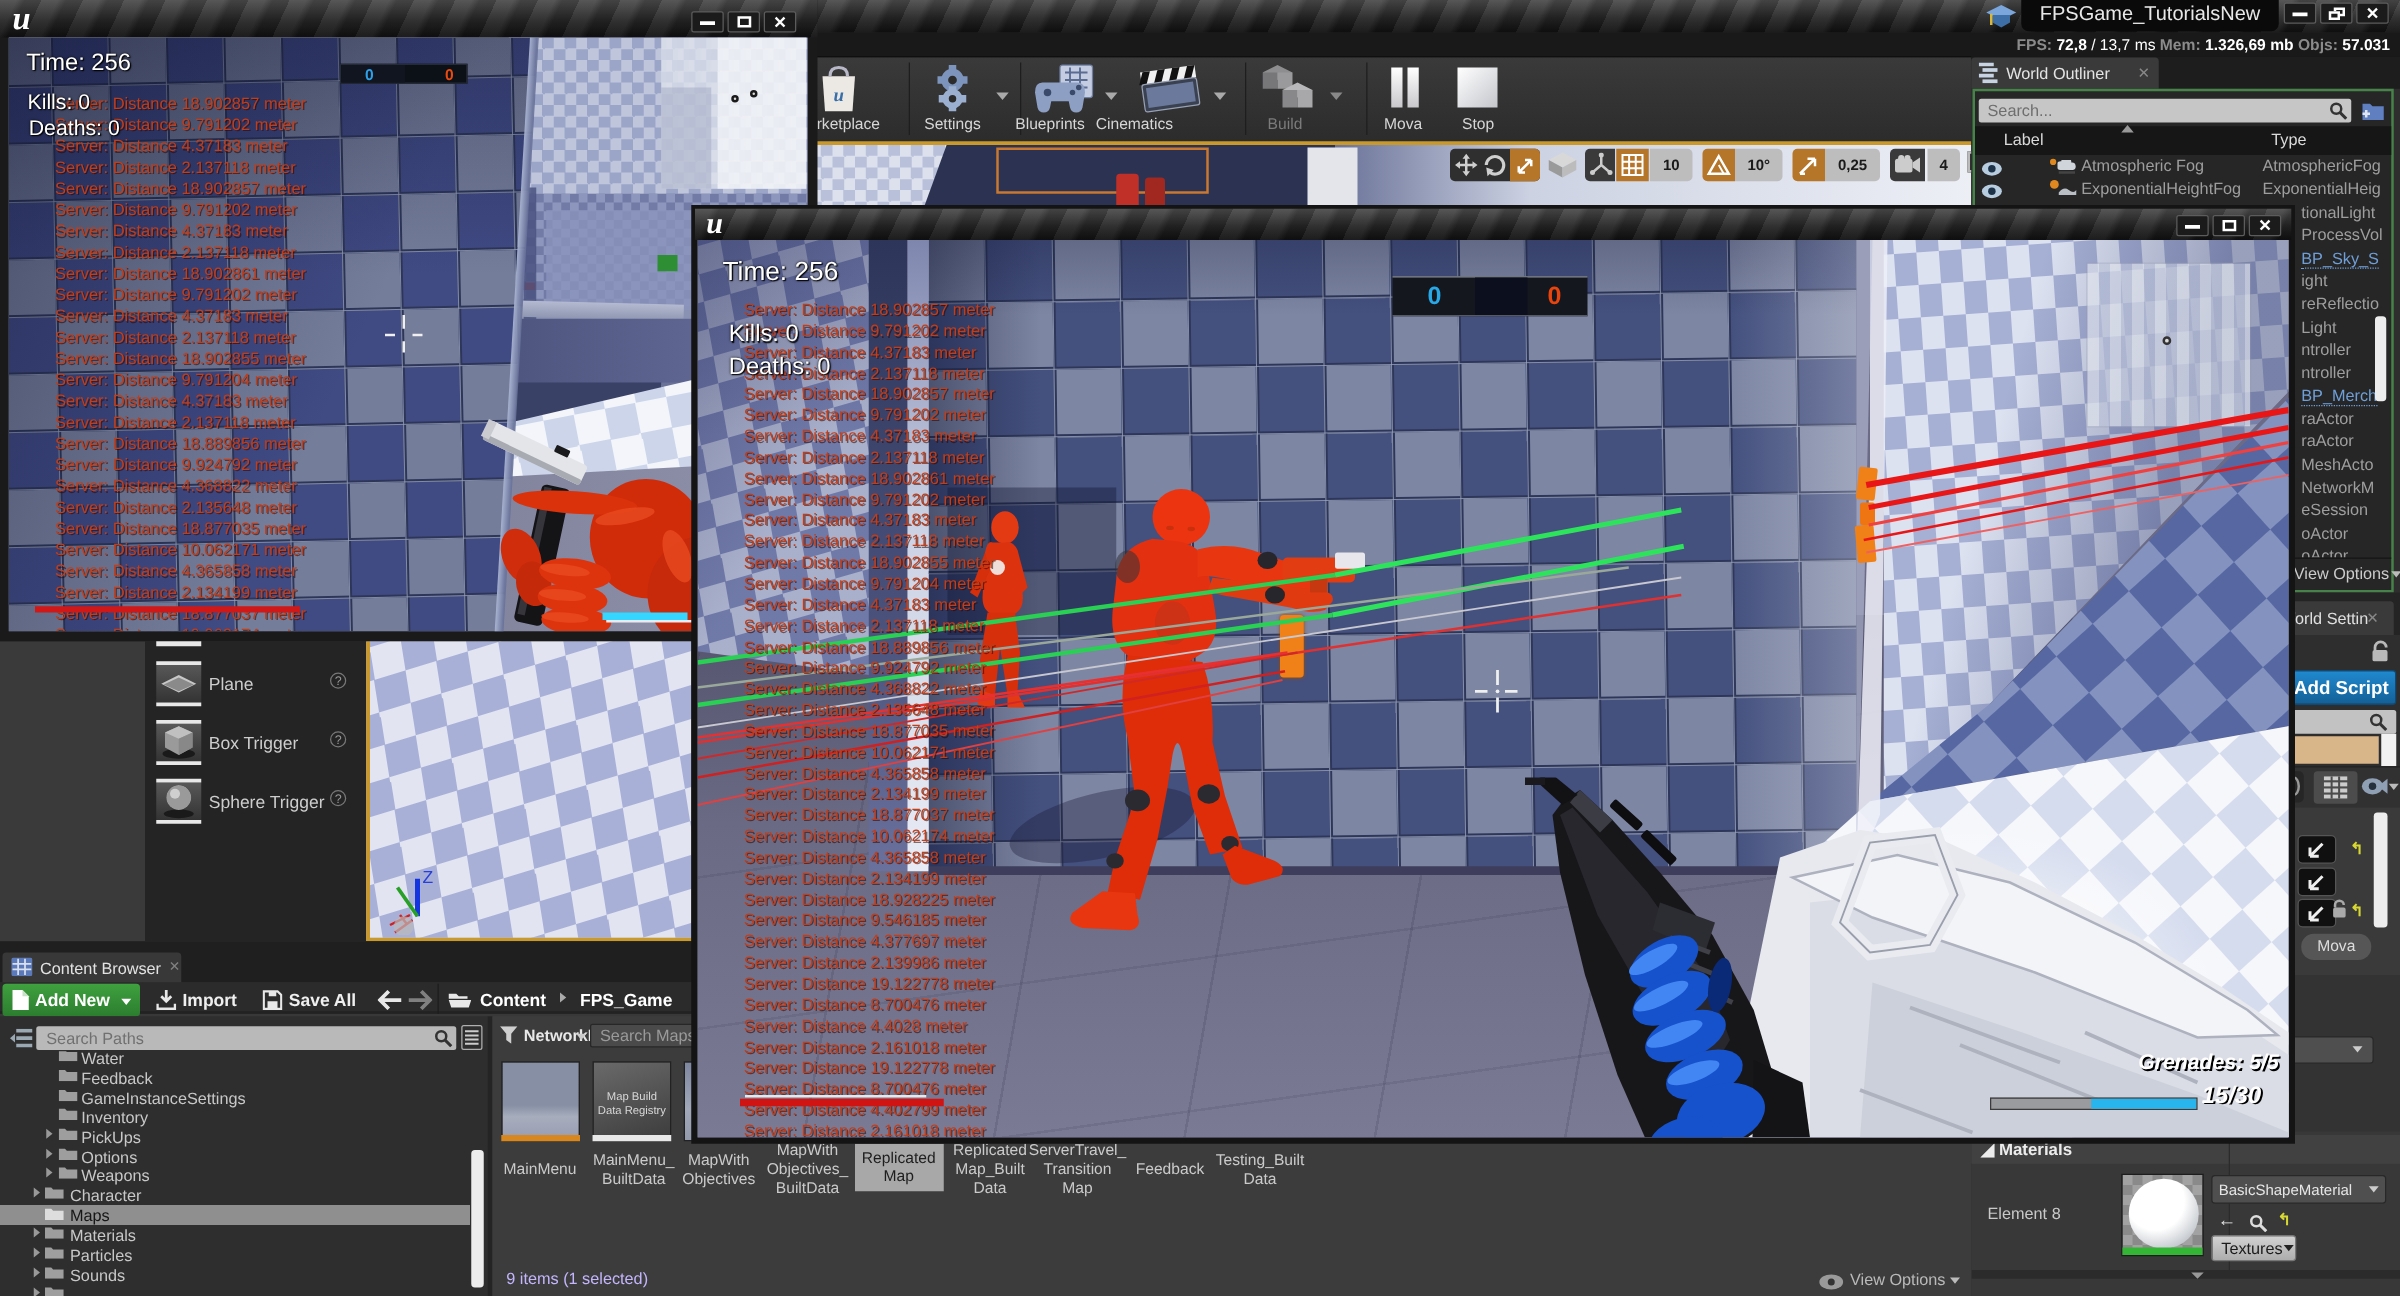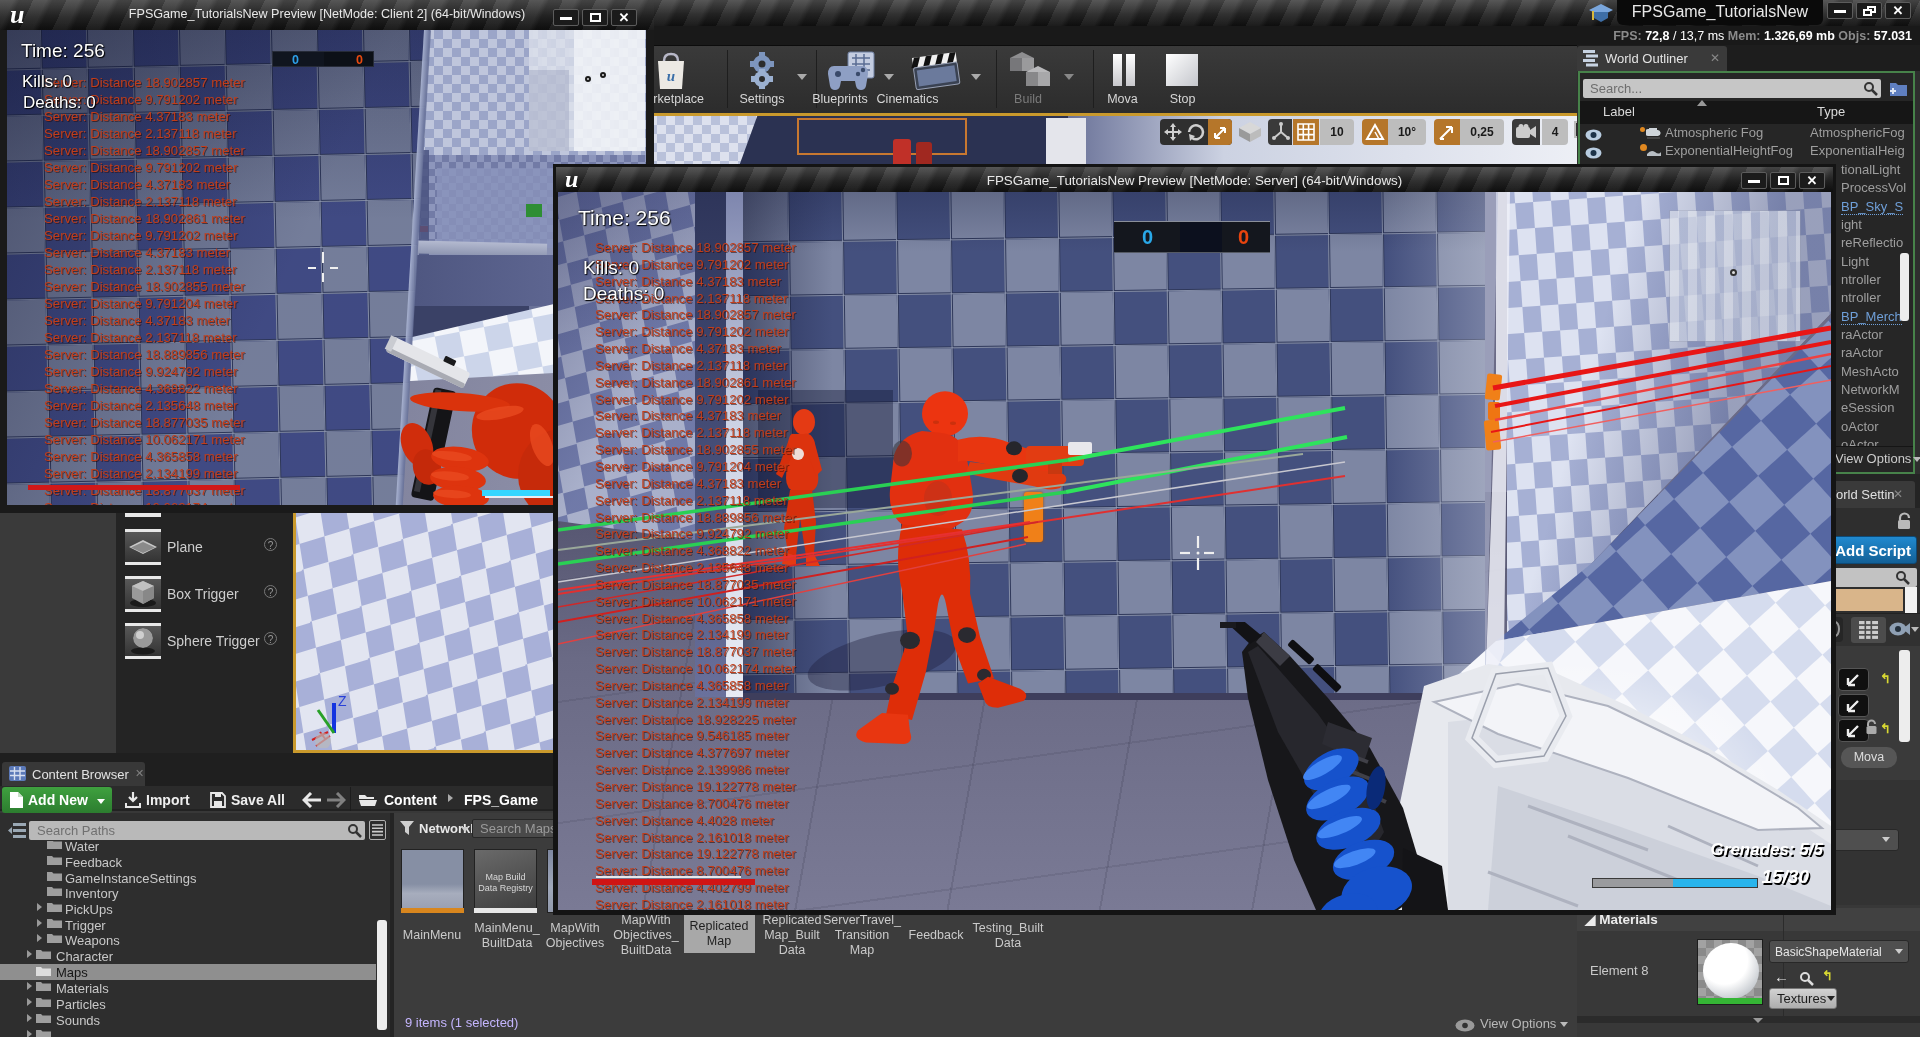--- a/index.html
+++ b/index.html
@@ -513,21 +513,21 @@
         <div class="abs" style="left:65px;top:45px">Inventory</div>
     <div class="abs" style="left:37px;top:62px;border-left:5px solid #999;border-top:4px solid transparent;border-bottom:4px solid transparent"></div>
     <svg class="abs" style="left:47px;top:60px" width="15" height="11" viewBox="0 0 15 11">
           <path d="M0 2 h5 l1.5 1.5 h8.5 v7.5 h-15 Z" fill="#9e9e9e"></path>
         </svg>
         <div class="abs" style="left:65px;top:61px">PickUps</div>
     <div class="abs" style="left:37px;top:78px;border-left:5px solid #999;border-top:4px solid transparent;border-bottom:4px solid transparent"></div>
     <svg class="abs" style="left:47px;top:76px" width="15" height="11" viewBox="0 0 15 11">
           <path d="M0 2 h5 l1.5 1.5 h8.5 v7.5 h-15 Z" fill="#9e9e9e"></path>
         </svg>
-        <div class="abs" style="left:65px;top:77px">Trigger</div>
+        <div class="abs" style="left:65px;top:77px">Options</div>
     <div class="abs" style="left:37px;top:93px;border-left:5px solid #999;border-top:4px solid transparent;border-bottom:4px solid transparent"></div>
     <svg class="abs" style="left:47px;top:91px" width="15" height="11" viewBox="0 0 15 11">
           <path d="M0 2 h5 l1.5 1.5 h8.5 v7.5 h-15 Z" fill="#9e9e9e"></path>
         </svg>
         <div class="abs" style="left:65px;top:92px">Weapons</div>
     <div class="abs" style="left:27px;top:109px;border-left:5px solid #999;border-top:4px solid transparent;border-bottom:4px solid transparent"></div>
     <svg class="abs" style="left:36px;top:107px" width="15" height="11" viewBox="0 0 15 11">
           <path d="M0 2 h5 l1.5 1.5 h8.5 v7.5 h-15 Z" fill="#9e9e9e"></path>
         </svg>
         <div class="abs" style="left:56px;top:108px">Character</div>
@@ -589,21 +589,20 @@
         <circle cx="10" cy="6.5" r="2.8" fill="#333"></circle>
       </svg>
   <div class="abs" style="left:1480px;top:263px;color:#b9b9b9">View Options</div>
   <div class="abs" style="left:1560px;top:269px;border-left:4px solid transparent;border-right:4px solid transparent;border-top:5px solid #bbb"></div>
   <div class="abs" style="left:377px;top:167px;width:10px;height:110px;background:#ededed;border-radius:3px"></div>
 </div>
 
 <div class="abs" id="client-win" style="left:0;top:0;width:654px;height:513px;background:#1a1a1a">
   <div class="abs stripes" style="left:0;top:0;width:654px;height:30px"></div>
   <div class="ue abs" style="left:10px;top:0;font-size:26px">u</div>
-  <div class="abs" style="left:0;top:7px;width:654px;text-align:center;color:#e8e8e8;font-size:12.6px">FPSGame_TutorialsNew Preview [NetMode: Client 2] (64-bit/Windows)</div>
   <div class="winbtn" style="left:553px;top:9px">
         <div class="mini"></div>
       </div>
   <div class="winbtn" style="left:582px;top:9px">
         <div class="maxi"></div>
       </div>
   <div class="winbtn" style="left:611px;top:9px">
         <div class="clo">✕</div>
       </div>
   <div class="abs" id="client-scene" style="left:7px;top:30px;width:639px;height:475px;overflow:hidden;background:#8a92b4">
@@ -719,21 +718,20 @@
       <rect x="100" y="165" width="68" height="6" fill="#35d6ff"></rect>
       <rect x="103" y="171" width="70" height="2" fill="#e8ecf2"></rect>
     </svg>
   </div>
     </div>
 </div>
 
 <div class="abs" id="server-win" style="left:553px;top:164px;width:1283px;height:751px;background:#141414">
   <div class="abs stripes" style="left:3px;top:3px;width:1277px;height:25px"></div>
   <div class="ue abs" style="left:12px;top:2px;font-size:24px">u</div>
-  <div class="abs" style="left:0;top:9px;width:1283px;text-align:center;color:#e8e8e8;font-size:13.4px">FPSGame_TutorialsNew Preview [NetMode: Server] (64-bit/Windows)</div>
   <div class="winbtn" style="left:1188px;top:8px">
       <div class="mini"></div>
     </div>
   <div class="winbtn" style="left:1217px;top:8px">
       <div class="maxi"></div>
     </div>
   <div class="winbtn" style="left:1246px;top:8px">
       <div class="clo">✕</div>
     </div>
   <div class="abs" id="server-scene" style="left:5px;top:28px;width:1273px;height:718px;overflow:hidden;background:#6b6b87">

